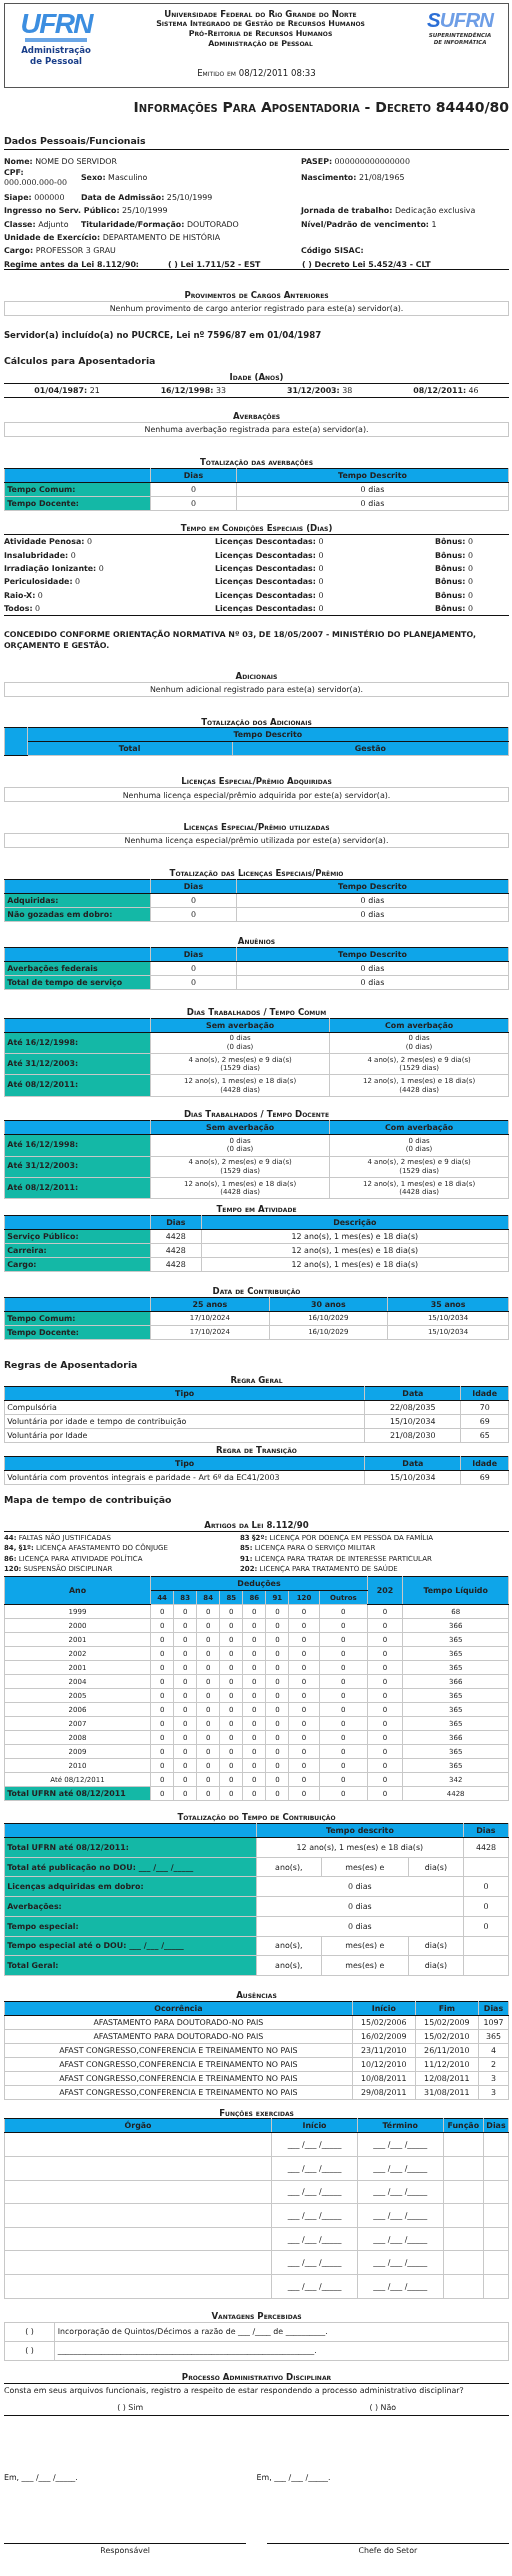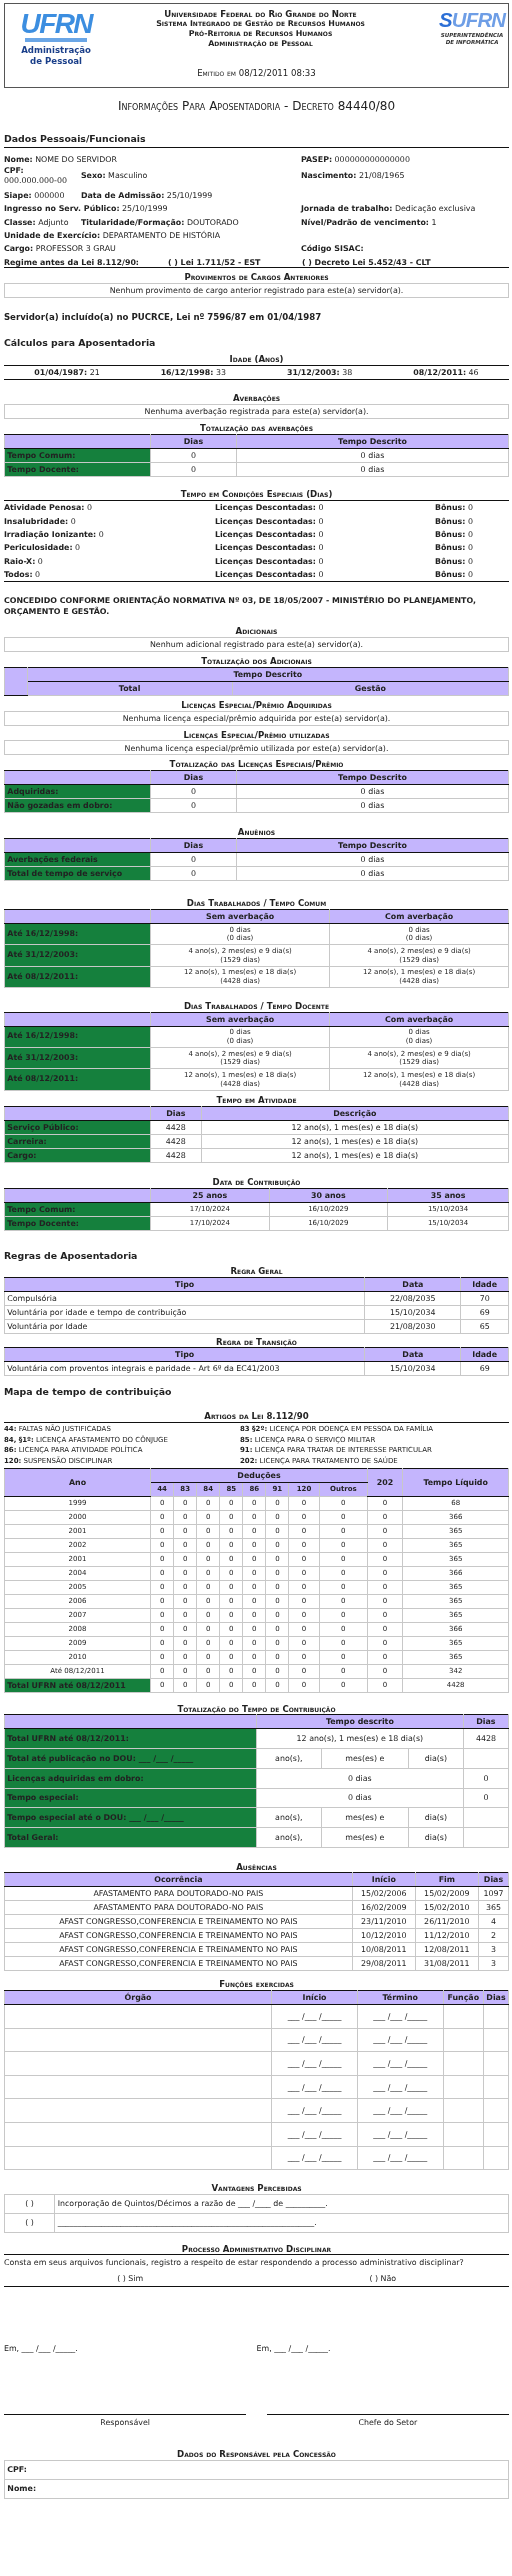--- a/index.html
+++ b/index.html
@@ -6,37 +6,37 @@
 body{width:513px;background:#fff;font-family:"DejaVu Sans","Liberation Sans",sans-serif;font-size:7.9px;color:#222;padding:3.1px 3.9px 0 3.9px}
 .hdr{border:0.8px solid #555;height:85px;position:relative;margin-bottom:11px}
 .logo-l{position:absolute;left:15.7px;top:6.3px;width:71px;text-align:center}
 .ufrn{font-family:"Liberation Sans",sans-serif;font-weight:bold;font-style:italic;font-size:28px;color:#3c8ee0;letter-spacing:-1.6px;line-height:28px}
 .ufrn-bar{height:3.9px;background:#6aa6e6;margin:0 4.7px 3.1px}
 .logo-l .adm{color:#1a3f8a;font-weight:bold;font-size:8.6px;line-height:11px}
 .center-h{position:absolute;left:102px;right:94px;top:4.7px;text-align:center;font-weight:bold;line-height:10.2px}
 .center-h .l1{font-size:8.6px;font-variant:small-caps}
 .center-h .l2{font-size:7.9px;font-variant:small-caps}
 .emit{position:absolute;left:0;right:0;top:64px;text-align:center;font-size:8.6px;font-variant:small-caps}
-.logo-r{position:absolute;right:2px;top:4.7px;width:68px;text-align:center}
+.logo-r{position:absolute;right:14px;top:4.7px;width:68px;text-align:center}
 .si{font-family:"Liberation Sans",sans-serif;font-weight:bold;font-style:italic;font-size:20.4px;color:#2c6fd6;line-height:23.6px;letter-spacing:-0.8px}
 .si b{color:#6e9ee6}
 .logo-r .sub{font-size:5.5px;font-weight:bold;font-style:italic;line-height:6.3px;color:#333}
-.title{text-align:center;font-weight:normal;font-size:12px;font-variant:small-caps;margin:9.4px 0 20.4px}
+.title{text-align:right;font-weight:bold;font-size:14px;font-variant:small-caps;margin:9.4px 0 20.4px}
 h2{font-size:9.4px;font-weight:bold;margin:3.1px 0 3.1px;padding-bottom:2.4px}
 h2.line{border-bottom:1.6px solid #111}
-.caption{text-align:center;font-weight:bold;font-variant:small-caps;font-size:8.6px;margin-top:4px;padding-bottom:0.8px}
+.caption{text-align:center;font-weight:bold;font-variant:small-caps;font-size:8.6px;margin-top:20px;padding-bottom:0.8px}
 .caption.line{border-bottom:1.6px solid #111}
 .row{display:flex;align-items:flex-end;min-height:13.4px}
 b.k{font-weight:bold}
 table{border-collapse:collapse;width:100%}
 table.std td,table.std th{border:0.8px solid #c8c8c8;padding:1.6px 2.4px;height:14px}
-table.std th{background:#c4b5fd;font-weight:bold;text-align:center}
+table.std th{background:#0ea5e9;font-weight:bold;text-align:center}
 table.std.dark{border:0.8px solid #333}
 table.std.dark tr:first-child th{border-top:1.6px solid #111;border-bottom:1.6px solid #111}
-td.lbl{background:#15803d;font-weight:bold}
+td.lbl{background:#14b8a6;font-weight:bold}
 .c{text-align:center}
 .empty{border:0.8px solid #c8c8c8;text-align:center;padding:2.4px;height:15px}
 .ages{display:flex;justify-content:space-around;border-bottom:1.6px solid #111;padding:2.4px 0;font-size:7.9px}
 .cond{border-bottom:1.6px solid #111}
 .cond .r{display:flex;height:13.4px;align-items:center}
 .cond .r span:nth-child(1){width:211px}
 .cond .r span:nth-child(2){width:220px}
 .note{font-weight:bold;font-size:7.9px;margin:14px 0 9.4px;line-height:10.2px}
 .small td{font-size:7px;line-height:8.6px}
 .arts{display:grid;grid-template-columns:236px 1fr;font-size:7px;row-gap:2.4px;margin:2.4px 0 3.1px}
@@ -663,20 +663,25 @@
         <td class="c">mes(es) e</td>
         <td class="c">dia(s)</td>
         <td></td>
       </tr>
   <tr style="height:19.7px">
         <td class="lbl">Licenças adquiridas em dobro:</td>
         <td class="c" colspan="3">0 dias</td>
         <td class="c">0</td>
       </tr>
   <tr style="height:19.7px">
+        <td class="lbl">Averbações:</td>
+        <td class="c" colspan="3">0 dias</td>
+        <td class="c">0</td>
+      </tr>
+  <tr style="height:19.7px">
         <td class="lbl">Tempo especial:</td>
         <td class="c" colspan="3">0 dias</td>
         <td class="c">0</td>
       </tr>
   <tr style="height:19.7px">
         <td class="lbl">Tempo especial até o DOU: ___ /___ /_____</td>
         <td class="c">ano(s),</td>
         <td class="c">mes(es) e</td>
         <td class="c">dia(s)</td>
         <td></td>

